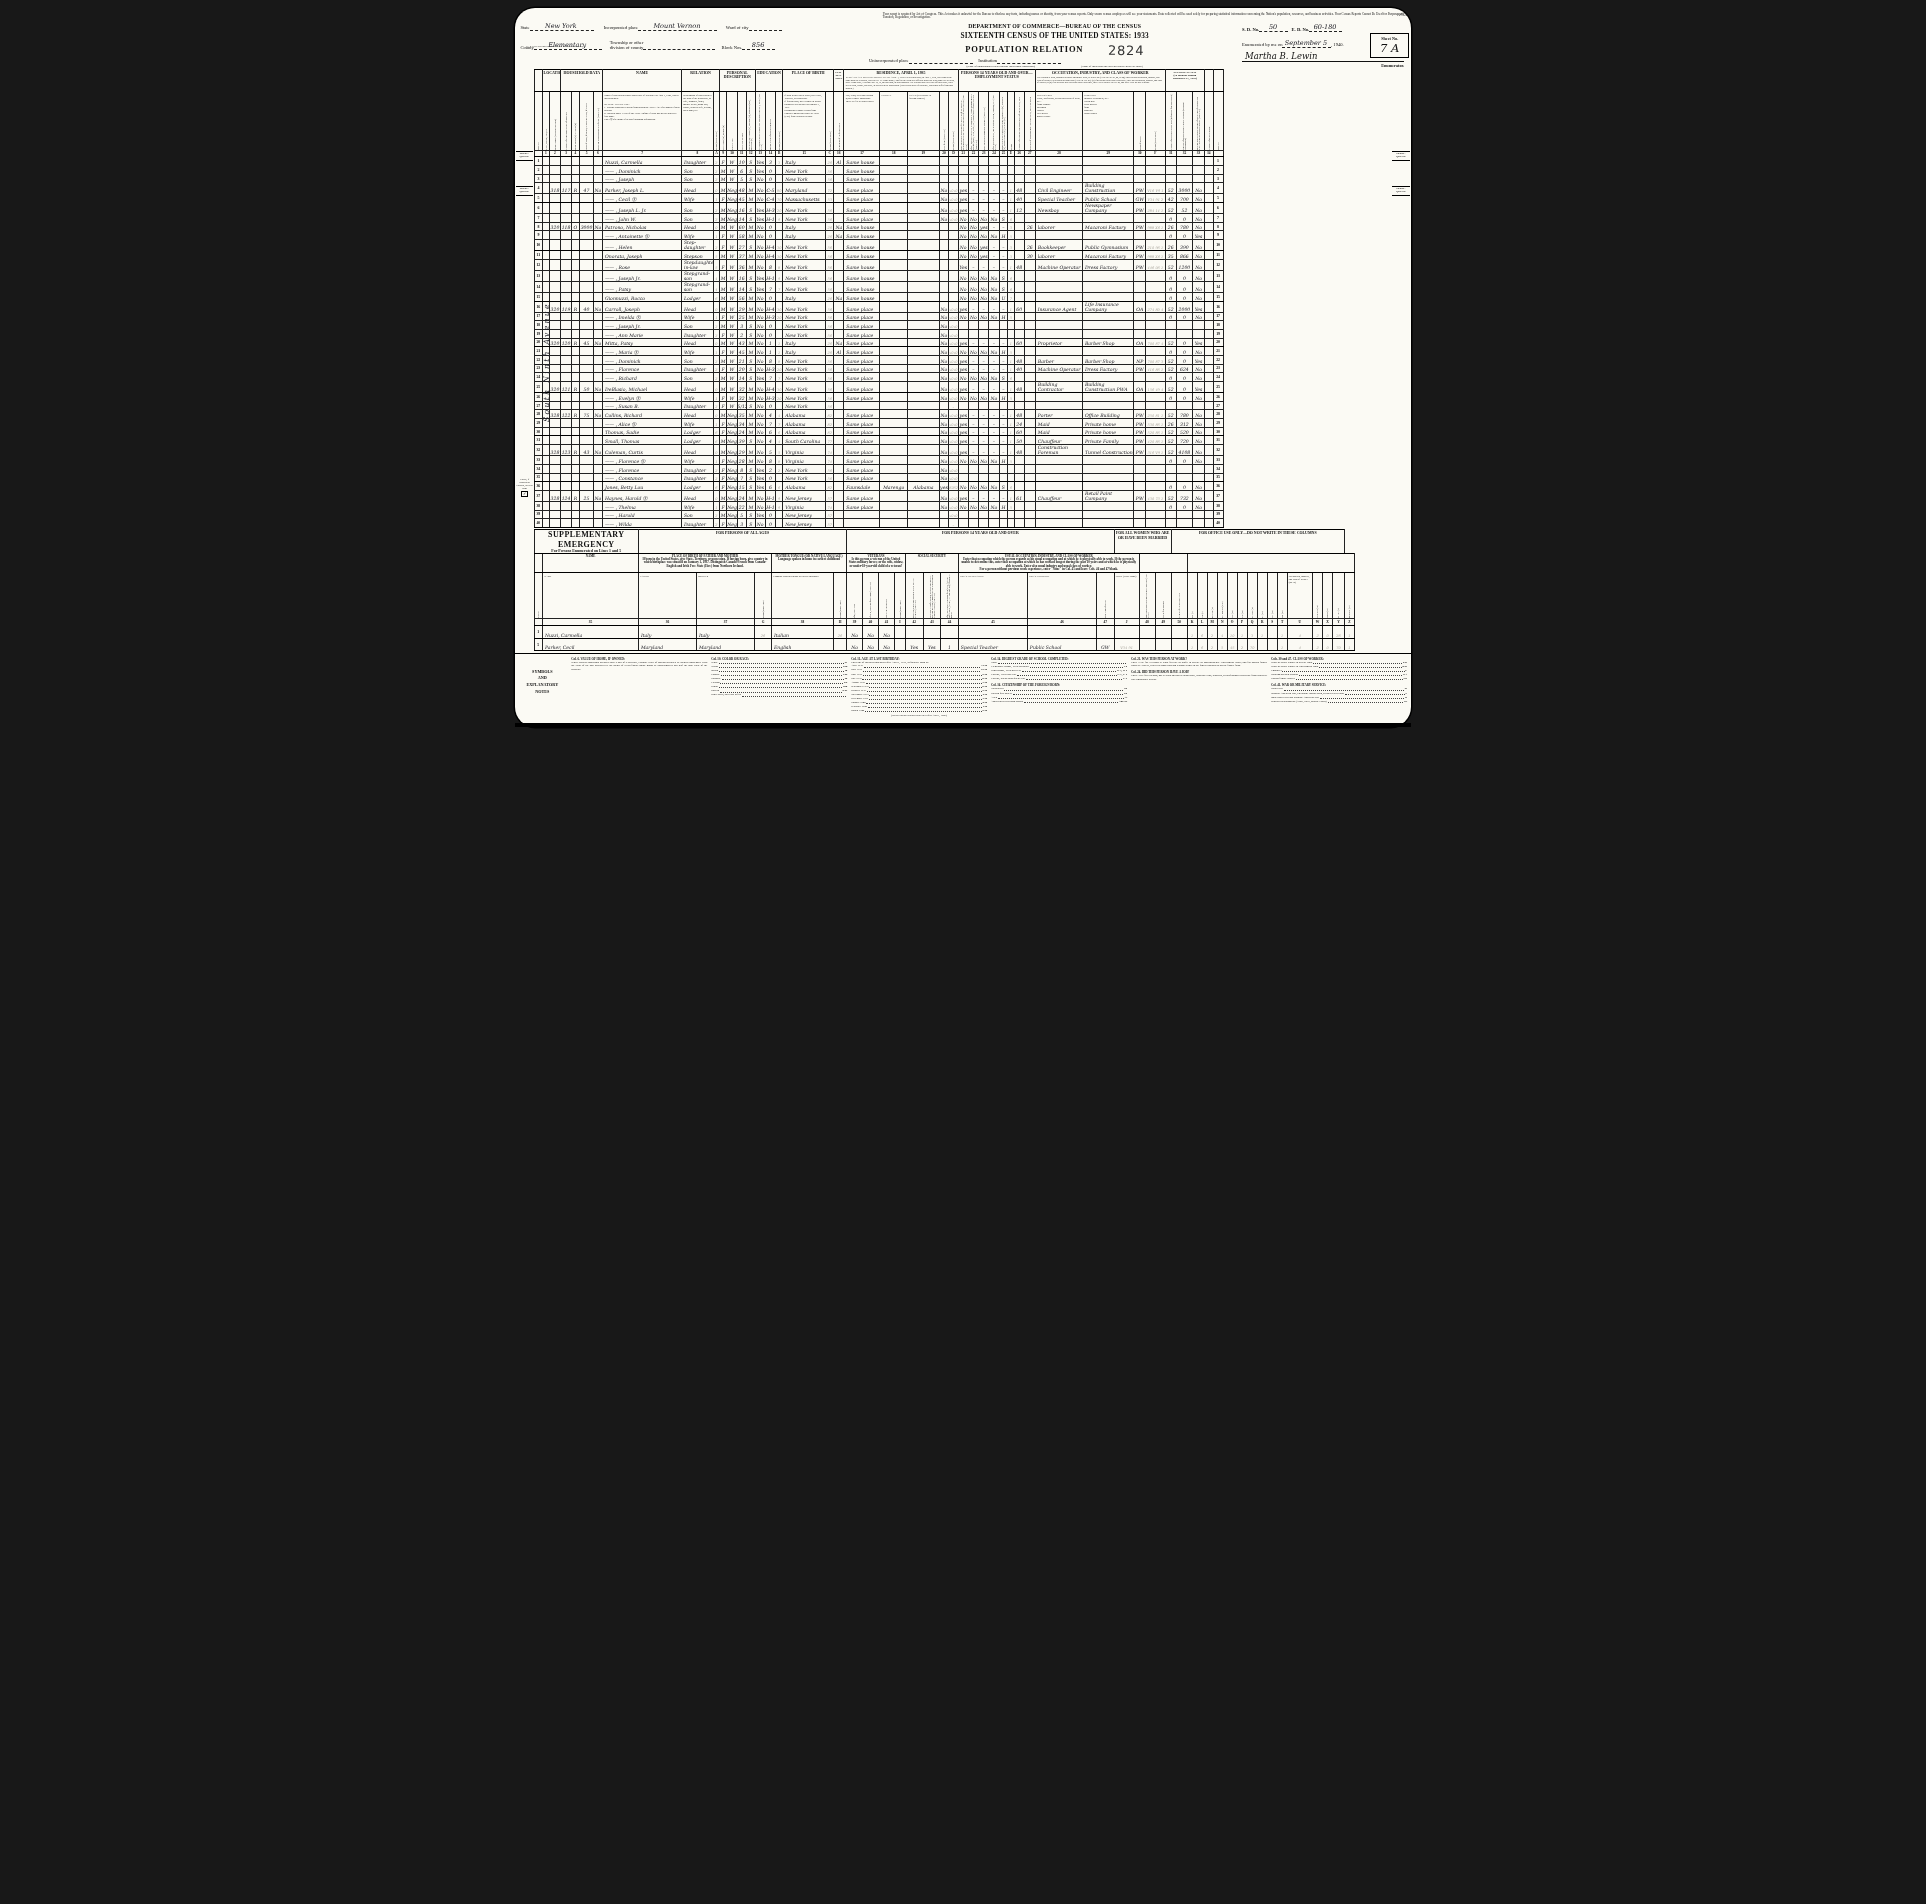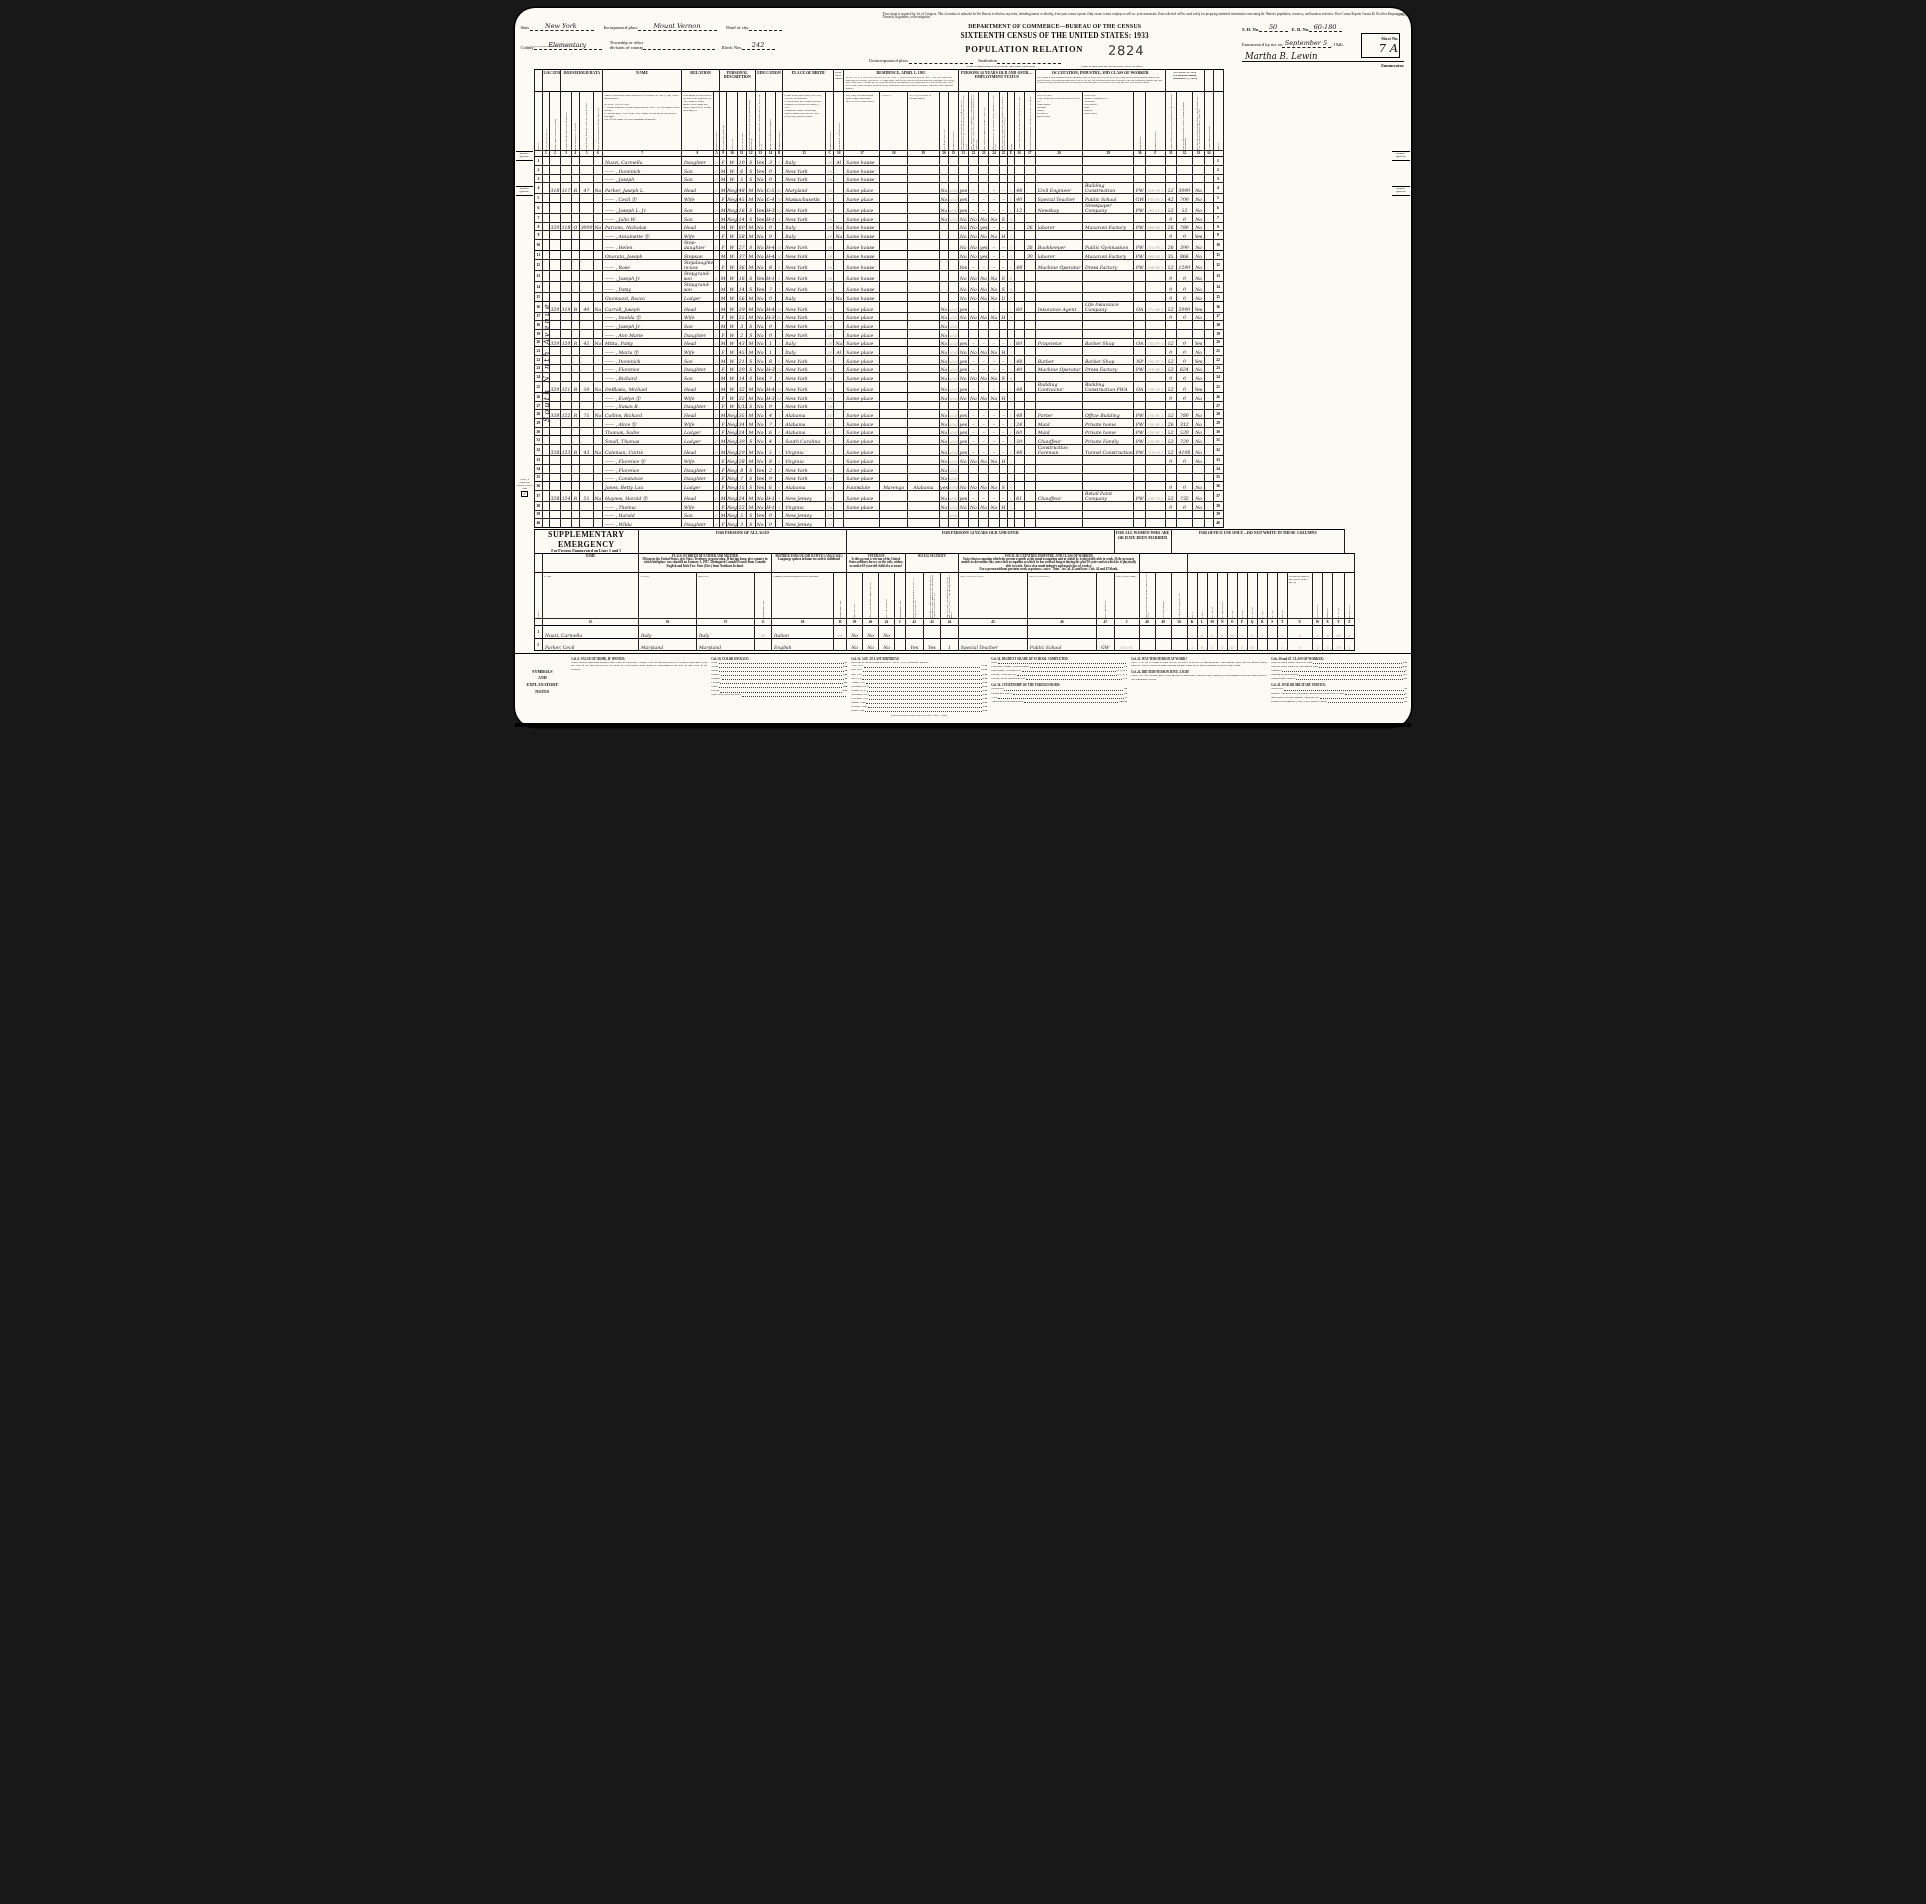--- a/index.html
+++ b/index.html
@@ -19,22 +19,22 @@
   .warning{font-size:3.1px;text-align:justify;line-height:1.25;padding:0.8px 1.5px 1.5px 15.4px;}
   .hdr-main{display:flex;margin-top:0.8px;}
   .hdr-center{flex:1;text-align:center;}
   .dept{font-size:5.8px;font-weight:bold;letter-spacing:0.2px;}
   .census{font-size:7.3px;font-weight:bold;letter-spacing:0.2px;margin-top:2.3px;}
   .sched{font-size:8.5px;font-weight:bold;letter-spacing:0.8px;margin-top:3.9px;display:inline-block;}
   .stamp{display:inline-block;font-family:"DejaVu Sans",sans-serif;font-size:13px;color:#333;
          transform:rotate(0.5deg);margin-left:23px;vertical-align:middle;letter-spacing:0.8px;}
   .hdr-sd{width:162px;font-size:4.6px;padding-top:0.8px;}
   .sdrow{display:flex;align-items:flex-end;margin-bottom:3.9px;}
-  .sheetbox{position:absolute;right:11px;top:25px;width:35px;border:1.2px solid #000;
-            text-align:right;padding:1.5px 0.8px 2.3px;}
+  .sheetbox{position:absolute;right:2px;top:25px;width:35px;border:1.2px solid #000;
+            text-align:center;padding:1.5px 0.8px 2.3px;}
   .sheetbox .t{font-size:4.2px;font-weight:bold;}
   .sheetbox .v{font-family:"DejaVu Serif",serif;font-style:italic;font-size:11.6px;}
   .enumname{font-family:"DejaVu Serif",serif;font-style:italic;font-size:8.5px;
             border-bottom:0.4px solid #111;text-align:left;padding:0 3.1px;}
   .enumlab{font-size:4.2px;font-weight:bold;text-align:right;margin-top:0.8px;}
   .gpo{font-size:2.5px;margin:-7px 0 0.8px 6.2px;}
   .formno{position:absolute;top:4.6px;right:3.1px;font-size:3.1px;}
   
   .tblzone{position:relative;padding:0 21px 0 18.5px;}
   table{border-collapse:collapse;table-layout:fixed;}
@@ -105,21 +105,21 @@
         <span class="flbl" style="margin-left:8.5px">Ward of city</span>
         <span class="fval" style="min-width:27px"></span>
       </div>
       <div class="fldrow" style="margin-bottom:1.5px">
         <span class="flbl">County</span>
         <span class="fval" style="min-width:62px">Elementary</span>
         <span class="flbl" style="margin-left:7.7px">Township or other
 division of county</span>
         <span class="fval" style="min-width:65px"></span>
         <span class="flbl" style="margin-left:7px">Block Nos.</span>
-        <span class="fval" style="min-width:27px">242</span>
+        <span class="fval" style="min-width:27px">856</span>
       </div>
       <div class="gpo">U. S. GOVERNMENT PRINTING OFFICE   16—11576</div>
     </div>
     <div class="hdr-right">
       <div class="warning">Your report is required by Act of Congress. This Act makes it unlawful for the Bureau to disclose any facts, including names or identity, from your census reports. Only sworn census employees will see your statements. Data collected will be used solely for preparing statistical information concerning the Nation's population, resources, and business activities. Your Census Reports Cannot Be Used for Purposes of Taxation, Regulation, or Investigation.</div>
       <div class="hdr-main">
         <div class="hdr-center">
           <div class="dept">DEPARTMENT OF COMMERCE—BUREAU OF THE CENSUS</div>
           <div class="census">SIXTEENTH CENSUS OF THE UNITED STATES: 1933</div>
           <div>

